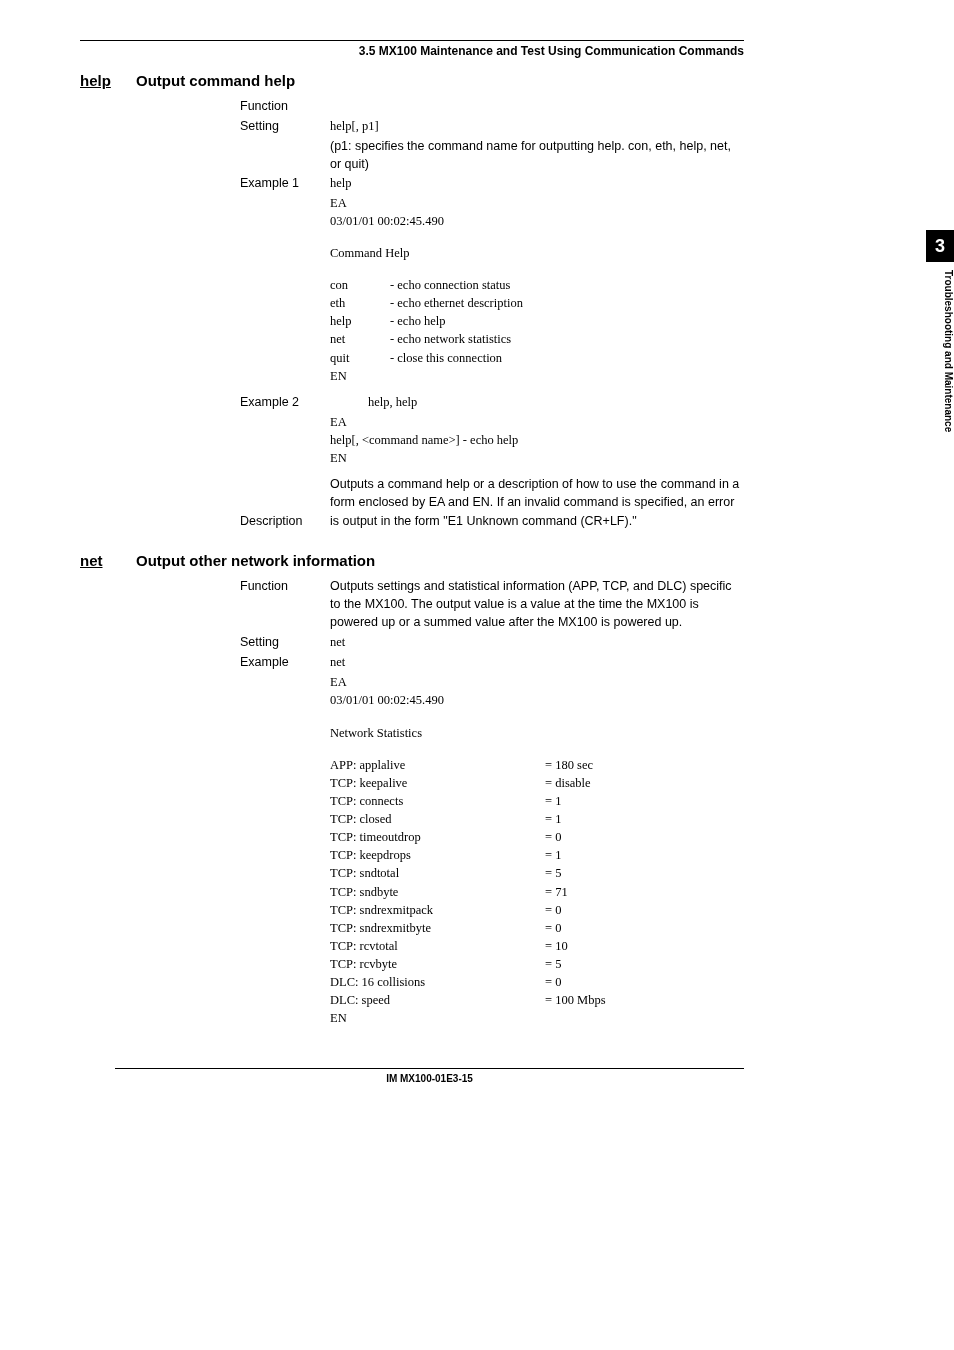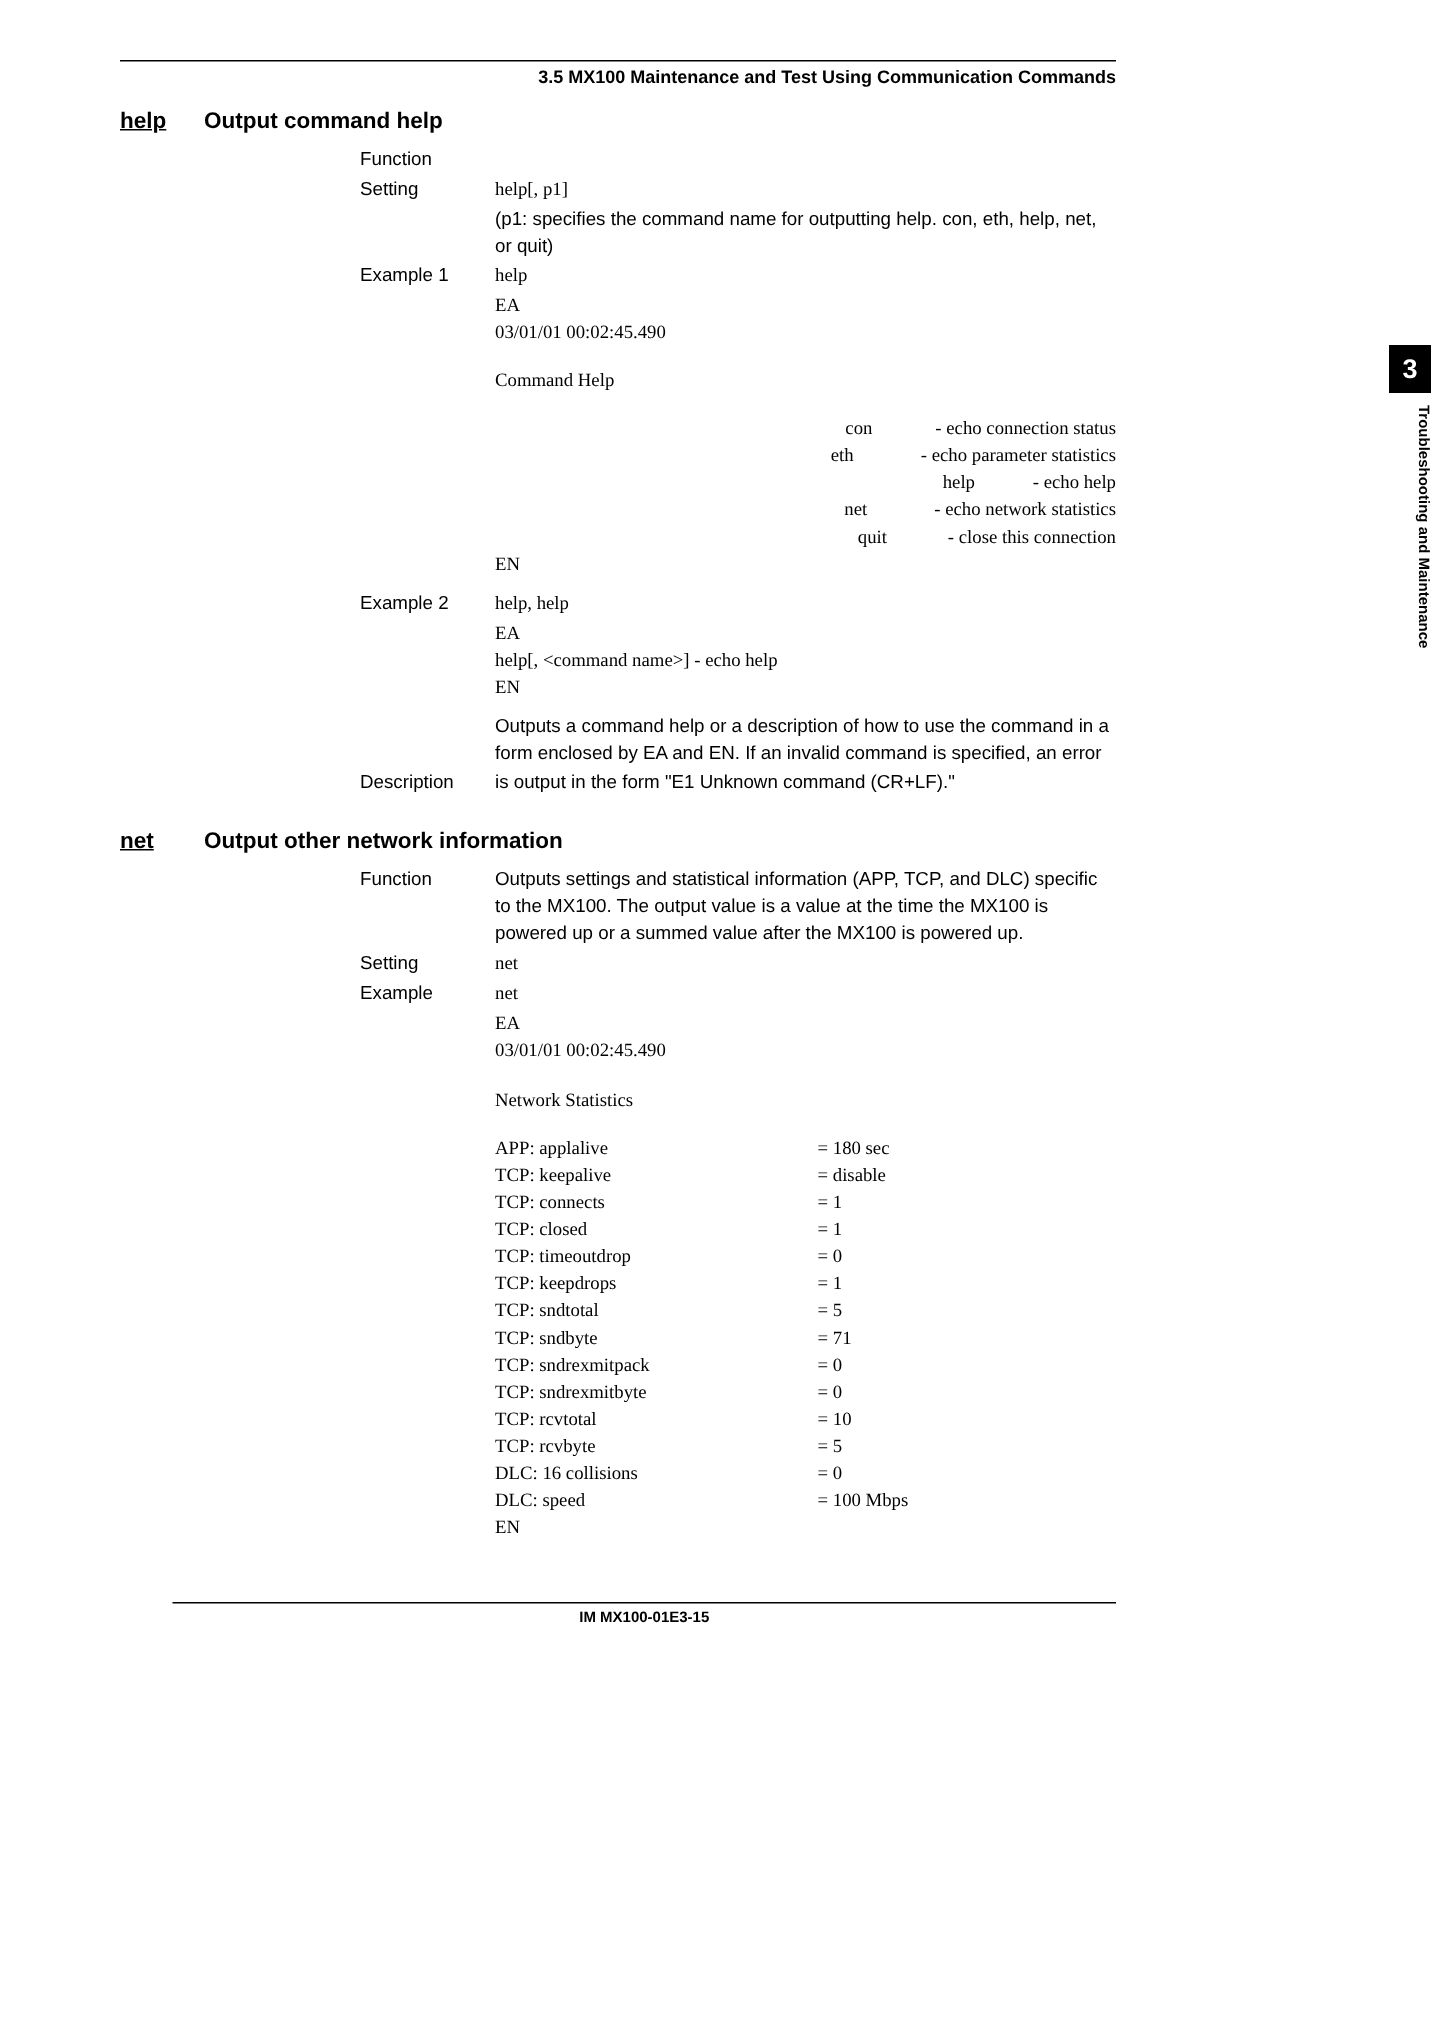--- a/index.html
+++ b/index.html
@@ -60,21 +60,20 @@
   .indented-block {
     margin-left: 250px;
     line-height: 1.45;
   }
   .cmd-table {
     margin-left: 250px;
   }
   .cmd-table .ct-row {
     display: flex;
     line-height: 1.45;
-    justify-content: flex-end;
   }
   .cmd-table .ct-key {
     width: 60px;
     flex-shrink: 0;
   }
   .stats-table {
     margin-left: 250px;
   }
   .stats-table .st-row {
     display: flex;
@@ -154,38 +153,38 @@
   <div class="indented-block mono">03/01/01 00:02:45.490</div>
   <div class="indented-block mono" style="margin-top:14px;">Command Help</div>
 
   <div class="cmd-table mono" style="margin-top:14px;" id="help-ex1-table">
       <div class="ct-row">
         <div class="ct-key">con</div>
         <div>- echo connection status</div>
       </div>
       <div class="ct-row">
         <div class="ct-key">eth</div>
-        <div>- echo parameter statistics</div>
+        <div>- echo ethernet description</div>
       </div>
       <div class="ct-row">
         <div class="ct-key">help</div>
         <div>- echo help</div>
       </div>
       <div class="ct-row">
         <div class="ct-key">net</div>
         <div>- echo network statistics</div>
       </div>
       <div class="ct-row">
         <div class="ct-key">quit</div>
         <div>- close this connection</div>
       </div>
     </div>
   <div class="indented-block mono">EN</div>
 
-  <div class="row" style="margin-top:8px;">
+  <div class="row" style="margin-top:8px;gap:38px;">
     <div class="label">Example 2</div>
     <div class="value mono">help, help</div>
   </div>
   <div class="indented-block mono">EA</div>
   <div class="indented-block mono">help[, &lt;command name&gt;] - echo help</div>
   <div class="indented-block mono">EN</div>
 
   <div class="row" style="margin-top:8px;align-items:flex-end;">
     <div class="label">Description</div>
     <div class="value">Outputs a command help or a description of how to use the command in a form enclosed by EA and EN. If an invalid command is specified, an error is output in the form "E1 Unknown command (CR+LF)."</div>

